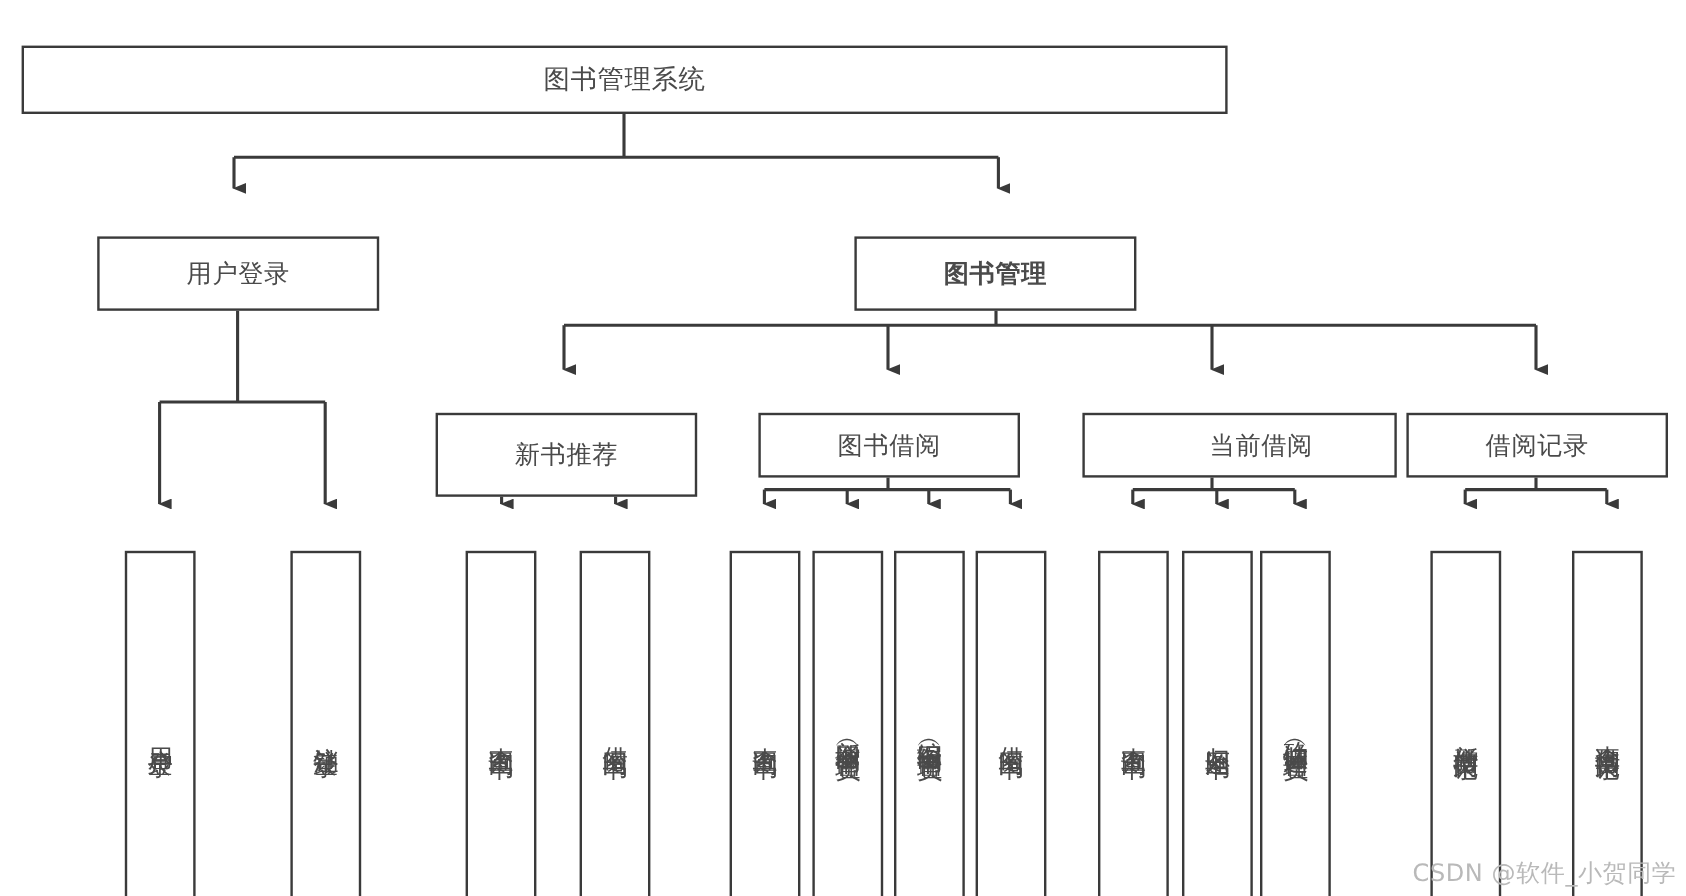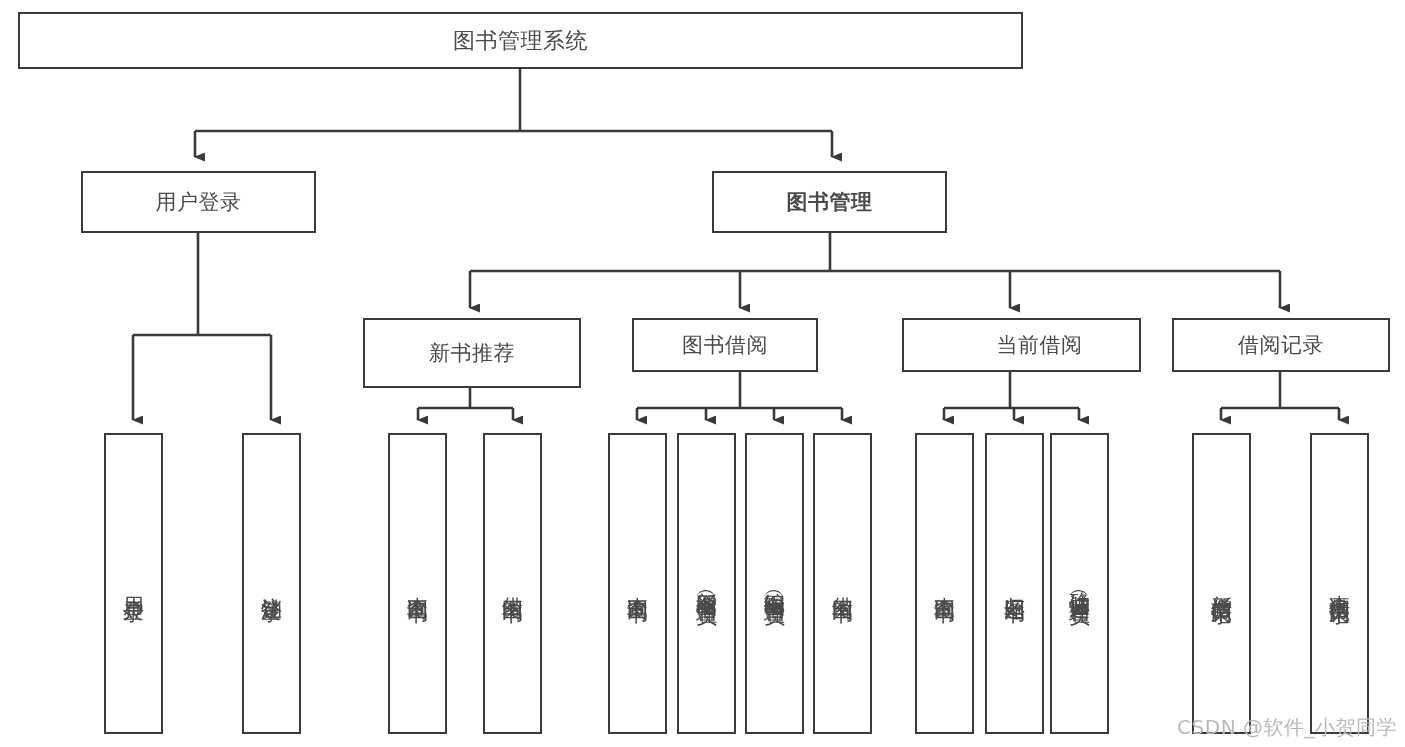--- a/index.html
+++ b/index.html
@@ -31,20 +31,21 @@
   .node {
     position: absolute;
     box-sizing: border-box;
     border: 2px solid #3a3a3a;
     background: #ffffff;
     display: flex;
     align-items: center;
     justify-content: center;
     color: #4a4a4a;
     line-height: 1.15;
+    margin-top: 26px;
   }
   .node.horizontal {
     font-size: 21px;
     letter-spacing: 0.5px;
   }
   .node.vertical {
     writing-mode: vertical-rl;
     text-orientation: upright;
     font-size: 21px;
     letter-spacing: 1px;
@@ -139,25 +140,25 @@
   </div>
 
   <div class="node horizontal" style="left:712px; top:171px; width:235px; height:62px;font-weight:bold;">
     <span class="node-label">图书管理</span>
   </div>
 
   <div class="node horizontal" style="left:363px; top:318px; width:218px; height:70px;">
     <span class="node-label">新书推荐</span>
   </div>
 
-  <div class="node horizontal" style="left:632px; top:318px; width:186px; height:54px;">
+  <div class="node horizontal" style="left:632px; top:318px; width:218px; height:54px;">
     <span class="node-label">图书借阅</span>
   </div>
 
-  <div class="node horizontal" style="left:902px; top:318px; width:239px; height:54px;padding-left:36px;">
+  <div class="node horizontal" style="left:902px; top:318px; width:262px; height:54px;padding-left:36px;">
     <span class="node-label">当前借阅</span>
   </div>
 
   <div class="node horizontal" style="left:1172px; top:318px; width:218px; height:54px;text-align:right;">
     <span class="node-label">借阅记录</span>
   </div>
 
   <div class="node vertical" style="left:104px; top:433px; width:59px; height:301px;">
     <span class="node-label">用户登录</span>
   </div>

